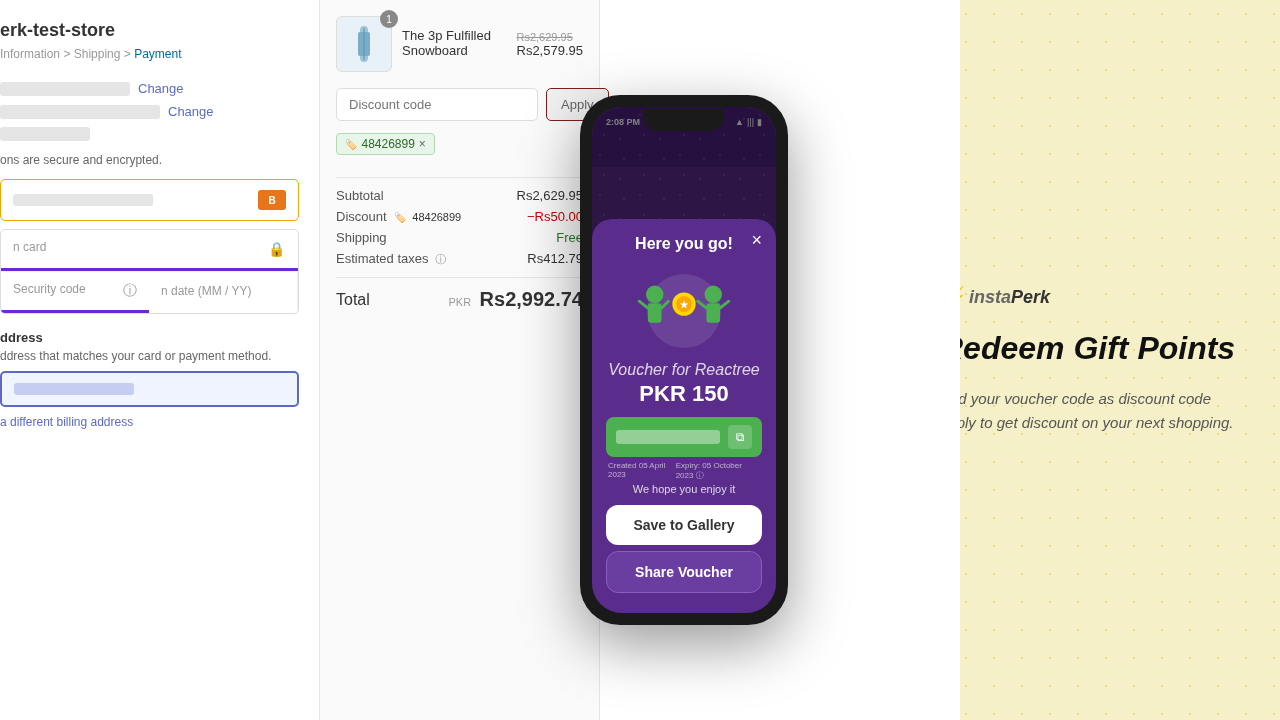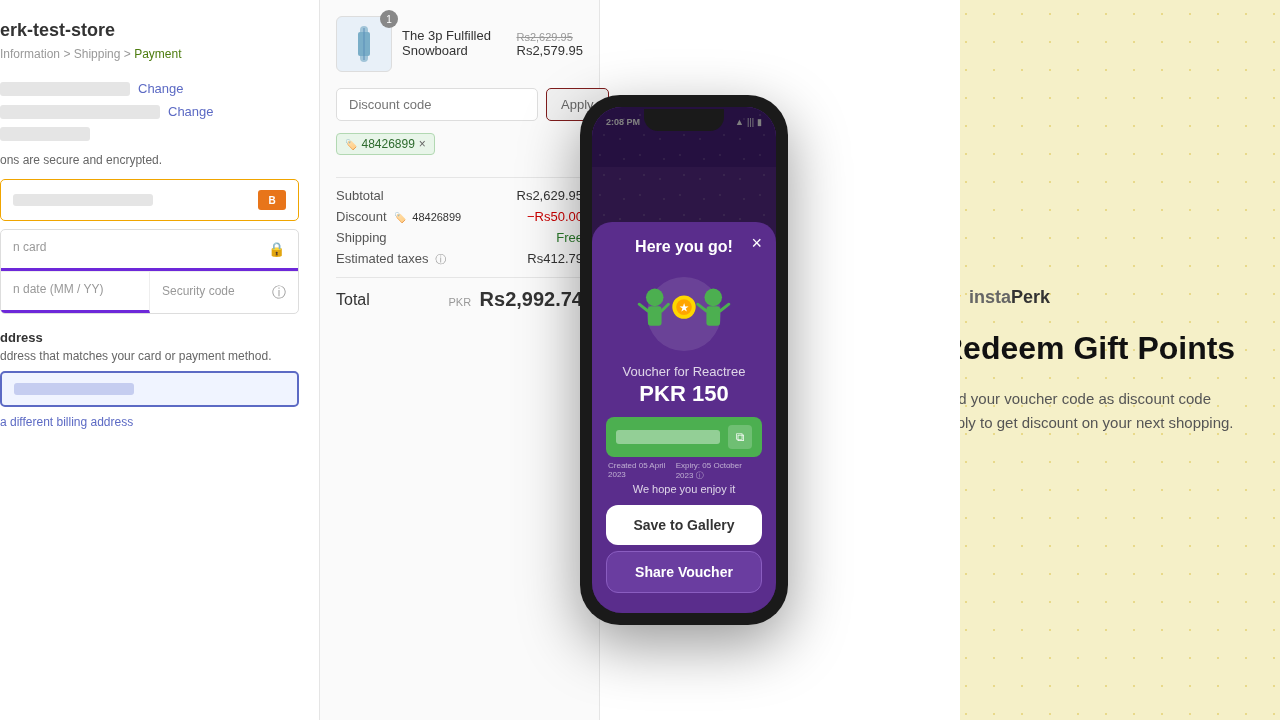--- a/index.html
+++ b/index.html
@@ -62,21 +62,21 @@
       padding-left: 0;
     }
 
     .breadcrumb {
       font-size: 12px;
       color: #666;
       margin-bottom: 20px;
     }
 
     .breadcrumb span { color: #999; }
-    .breadcrumb .active { color: #4d7c0f; }
+    .breadcrumb .active { color: #0369a1; }
 
     .form-row {
       display: flex;
       align-items: center;
       margin-bottom: 8px;
       gap: 8px;
     }
 
     .form-field-bar {
       height: 14px;
@@ -425,22 +425,23 @@
       align-items: center;
       justify-content: center;
       position: relative;
       margin-bottom: 8px;
     }
 
     
     .voucher-for {
       text-align: center;
       color: rgba(255,255,255,0.8);
-      font-size: 13px;
+      font-size: 16px;
       margin-bottom: 2px;
+      font-style: italic;
     }
 
     .voucher-amount {
       text-align: center;
       color: white;
       font-size: 22px;
       font-weight: 700;
       margin-bottom: 10px;
     }
 
@@ -519,20 +520,21 @@
     }
 
     
     .info-panel {
       position: absolute;
       right: 0;
       top: 50%;
       transform: translateY(-50%);
       width: 380px;
       padding: 40px;
+      font-style: italic;
     }
 
     .brand-logo {
       display: flex;
       align-items: center;
       gap: 4px;
       margin-bottom: 20px;
     }
 
     .brand-bolt {
@@ -614,26 +616,26 @@
       <div class="payment-input-bar"></div>
       <div class="payment-icon">B</div>
     </div>
 
     <div class="card-fields">
       <div class="card-field-row">
         <span class="label-text">n card</span>
         <span class="lock-icon">🔒</span>
       </div>
       <div style="display:flex; border-top:1px solid #eee;">
-        <div class="card-field-row" style="flex:1;border-right:1px solid #eee;">
-          <span class="label-text">n date (MM / YY)</span>
-        </div>
         <div class="card-field-row" style="flex:1;">
           <span class="label-text">Security code</span>
           <span style="color:#999;font-size:14px;">ⓘ</span>
+        </div>
+        <div class="card-field-row" style="flex:1;border-right:1px solid #eee;">
+          <span class="label-text">n date (MM / YY)</span>
         </div>
       </div>
     </div>
 
     <div class="address-section">
       <div class="address-title">ddress</div>
       <div class="address-desc">ddress that matches your card or payment method.</div>
       <div class="address-input-active">
         <div class="address-bar"></div>
       </div>

